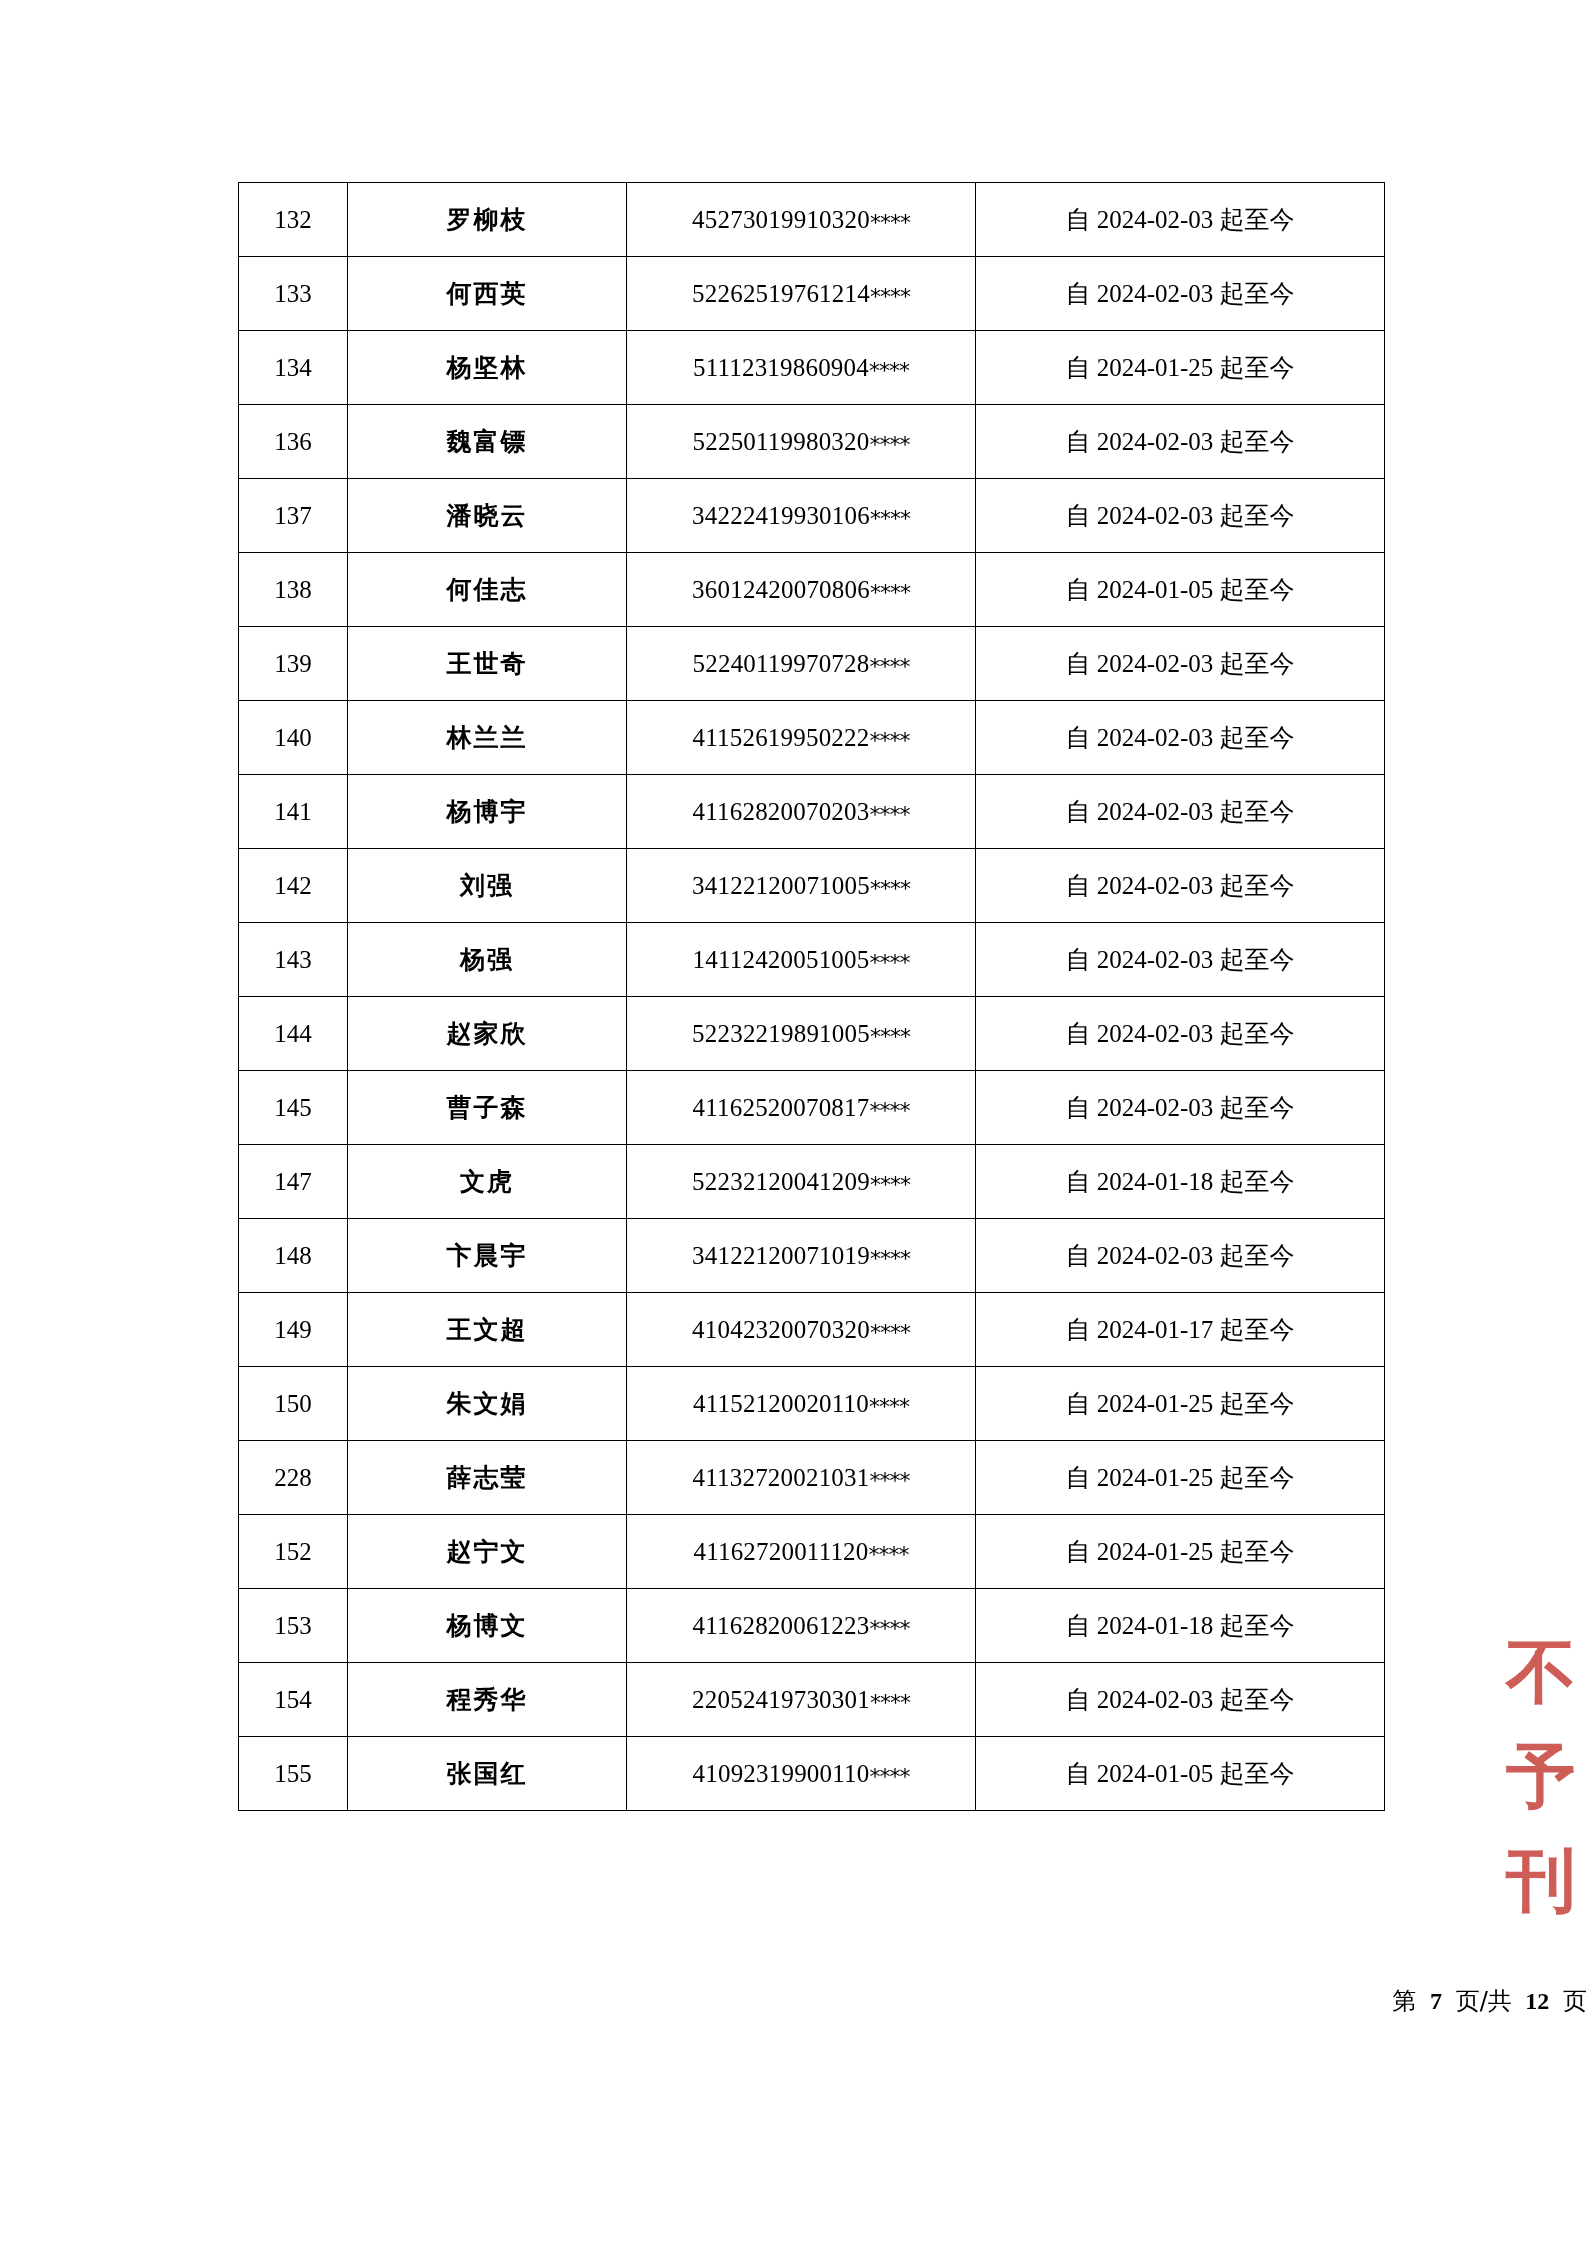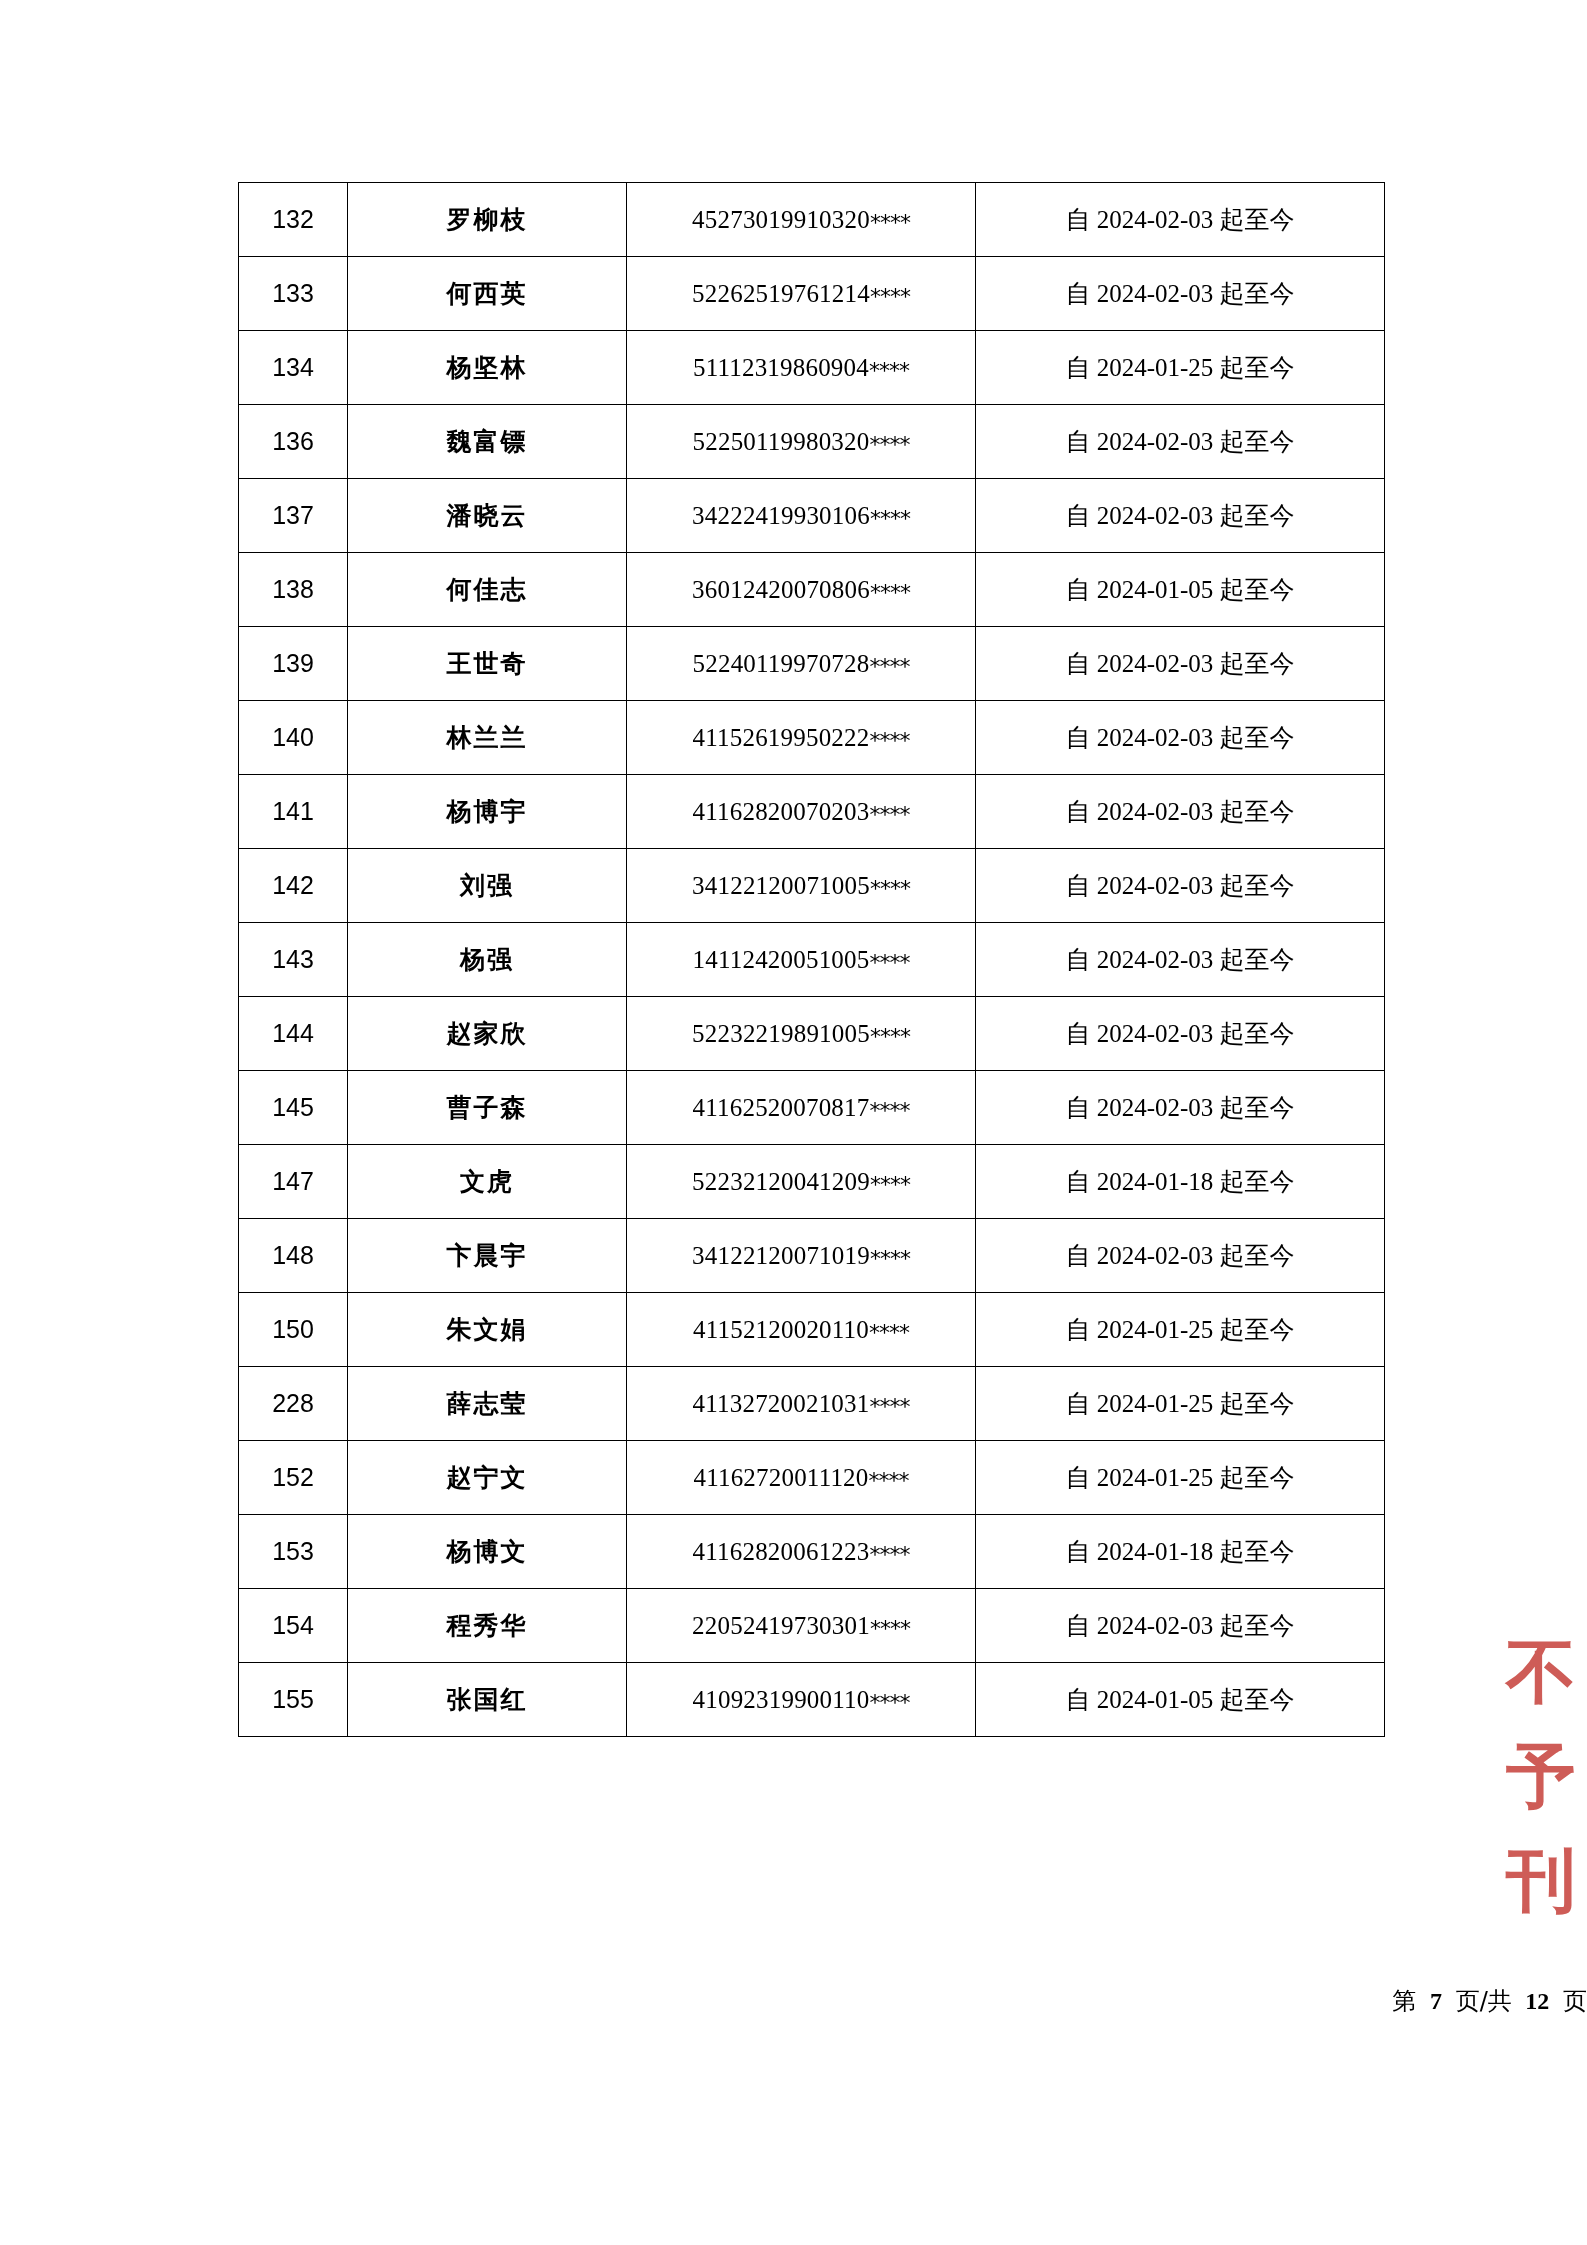--- a/index.html
+++ b/index.html
@@ -33,21 +33,21 @@
   table.roster td {
     border: 1.6px solid #000000;
     height: 73px;
     text-align: center;
     vertical-align: middle;
     font-size: 25px;
     padding: 0 4px;
   }
   td.col-idx {
     width: 100px;
-    font-family: Liberation Sans, sans-serif;
+    font-family: Liberation Serif, serif;
   }
   td.col-name {
     width: 270px;
     font-family: "DejaVu Sans", "Liberation Sans", sans-serif;
     font-weight: 700;
     letter-spacing: 2px;
     font-size: 26px;
   }
   td.col-id {
     width: 340px;
@@ -199,20 +199,26 @@
             <td class="col-id"><span>52232120041209</span><span class="stars">****</span></td>
             <td class="col-period">自 2024-01-18 起至今</td>
           </tr>
           <tr>
             <td class="col-idx">148</td>
             <td class="col-name">卞晨宇</td>
             <td class="col-id"><span>34122120071019</span><span class="stars">****</span></td>
             <td class="col-period">自 2024-02-03 起至今</td>
           </tr>
           <tr>
+            <td class="col-idx">149</td>
+            <td class="col-name">王文超</td>
+            <td class="col-id"><span>41042320070320</span><span class="stars">****</span></td>
+            <td class="col-period">自 2024-01-17 起至今</td>
+          </tr>
+          <tr>
             <td class="col-idx">150</td>
             <td class="col-name">朱文娟</td>
             <td class="col-id"><span>41152120020110</span><span class="stars">****</span></td>
             <td class="col-period">自 2024-01-25 起至今</td>
           </tr>
           <tr>
             <td class="col-idx">228</td>
             <td class="col-name">薛志莹</td>
             <td class="col-id"><span>41132720021031</span><span class="stars">****</span></td>
             <td class="col-period">自 2024-01-25 起至今</td>

